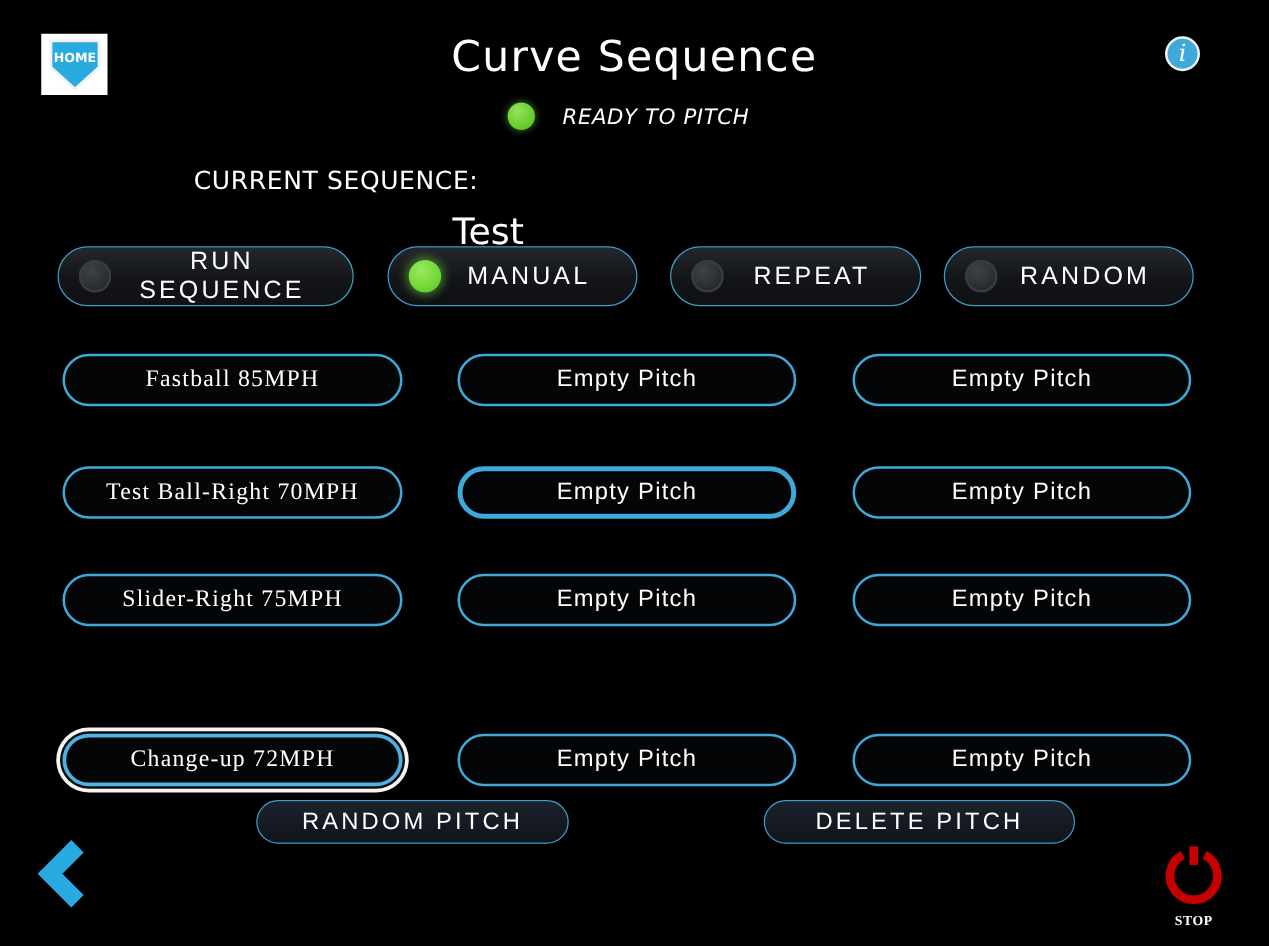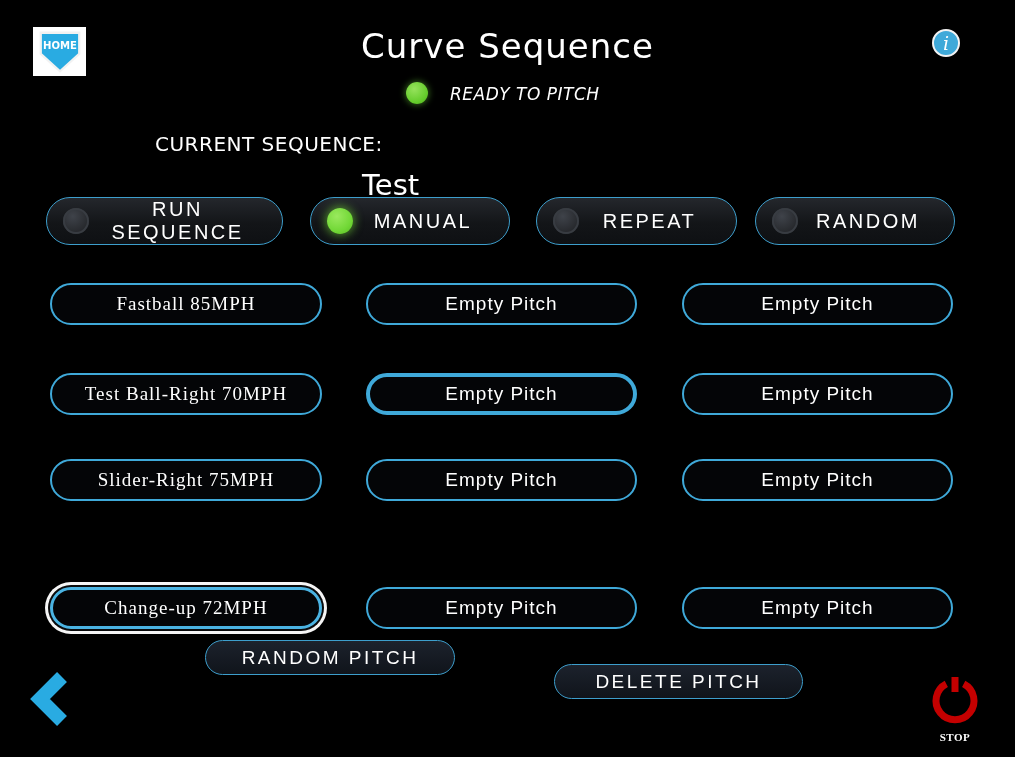--- a/index.html
+++ b/index.html
@@ -51,21 +51,21 @@
   .pitch-btn.state-focused{border-width:4px;}
   .pitch-btn.state-selected{border:3px solid #4ab3e2;
       box-shadow:0 0 0 2px #0a0b0c,0 0 0 5px #f5f5f5;}
 
   
   .action-btn{top:640px;height:35px;border-radius:18px;border:1.5px solid #3d9ecc;
               background:linear-gradient(#1c222c,#10141b);color:#fff;font-size:19px;
               letter-spacing:2.5px;cursor:pointer;display:flex;align-items:center;
               justify-content:center;box-sizing:border-box;padding:0;}
   .act-modify{left:205px;width:250px;}
-  .act-delete{left:554px;width:249px;margin-top:24px;}
+  .act-delete{left:611px;width:249px;}
 
   
   .back-btn{left:30px;top:672px;width:42px;height:54px;background:none;border:none;cursor:pointer;padding:0;}
   .stop-btn{left:930px;top:675px;width:50px;height:50px;background:none;border:none;cursor:pointer;padding:0;position:absolute;}
   .stop-wrap{position:relative;width:50px;height:50px;font-family:Liberation Serif, serif;}
   .stop-label{position:absolute;left:0;top:18px;width:100%;text-align:center;
               color:#fff;font-size:11px;font-weight:bold;letter-spacing:.5px;}
 </style>
 </head>
 <body>

